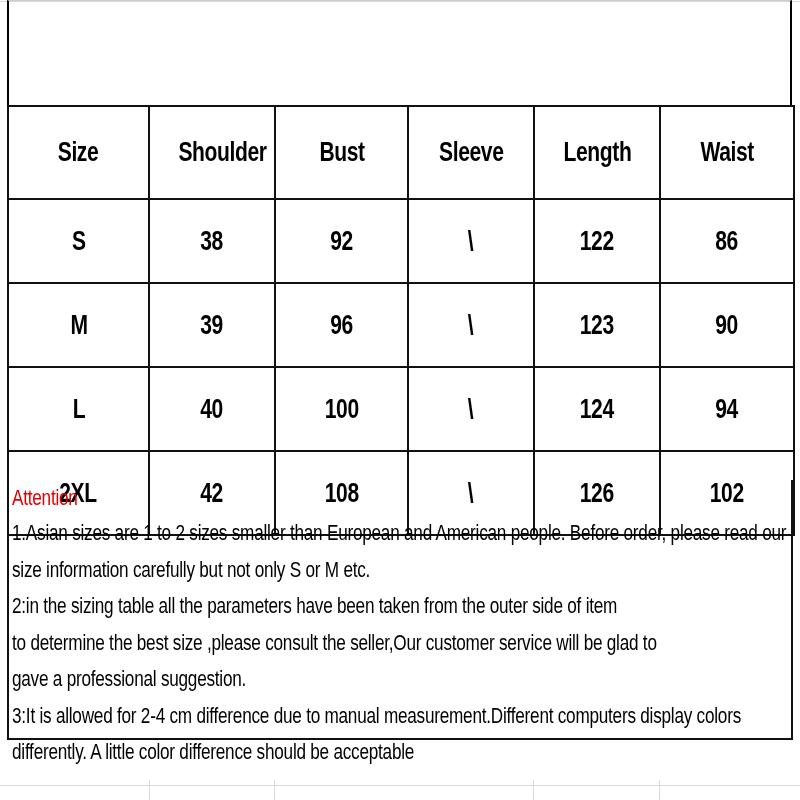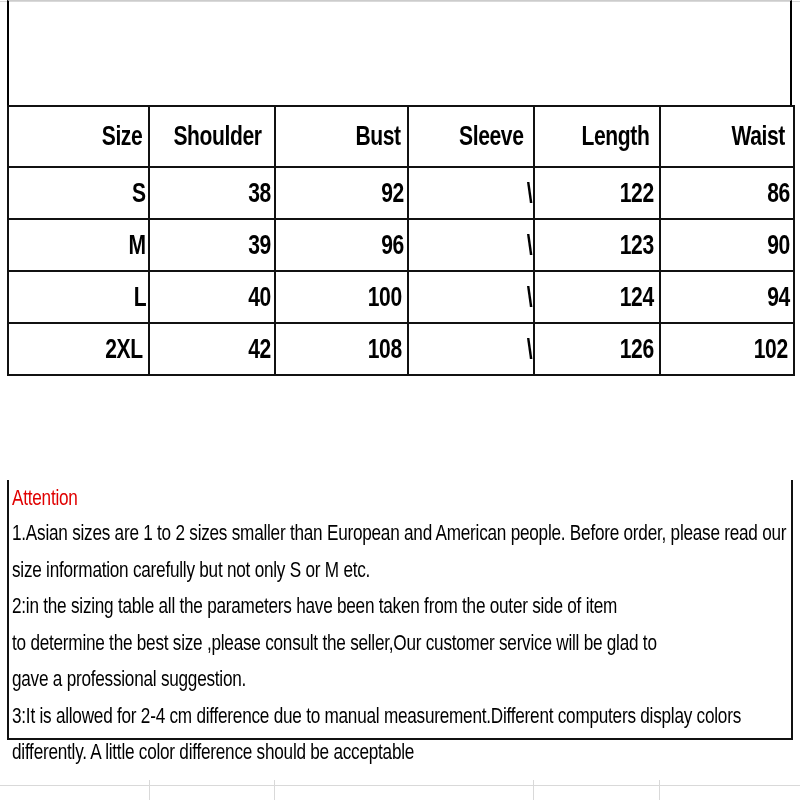--- a/index.html
+++ b/index.html
@@ -15,24 +15,24 @@
       position: absolute; left: 7px; top: 0px; width: 785px; height: 106px;
       border-left: 2px solid #000; border-right: 2px solid #000; border-top: 1px solid #ccc;
       box-sizing: border-box;
     }
     table.size-table {
       position: absolute; left: 7px; top: 105px; width: 786px;
       border-collapse: collapse; table-layout: fixed;
     }
     .size-table th, .size-table td {
       border: 2px solid #111;
-      text-align: right; vertical-align: middle;
+      text-align: center; vertical-align: middle;
       font-family: "Liberation Sans Narrow", "Liberation Sans", sans-serif;
       font-weight: bold;
-      padding: 0;
+      padding: 16px;
       transform-origin: center;
     }
     .size-table th { height: 59px; font-size: 27px; }
     .size-table td { height: 50px; font-size: 27px; font-weight: bold; }
     .size-table td.size-col { font-weight: bold; }
     .cell-text { display: inline-block; transform: scaleX(0.78); letter-spacing: -0.5px; }
     .notes-box {
       position: absolute; left: 7px; top: 480px; width: 786px; height: 260px;
       border: 2px solid #111; border-top: none; box-sizing: border-box;
       padding: 4px 8px 0 3px;

